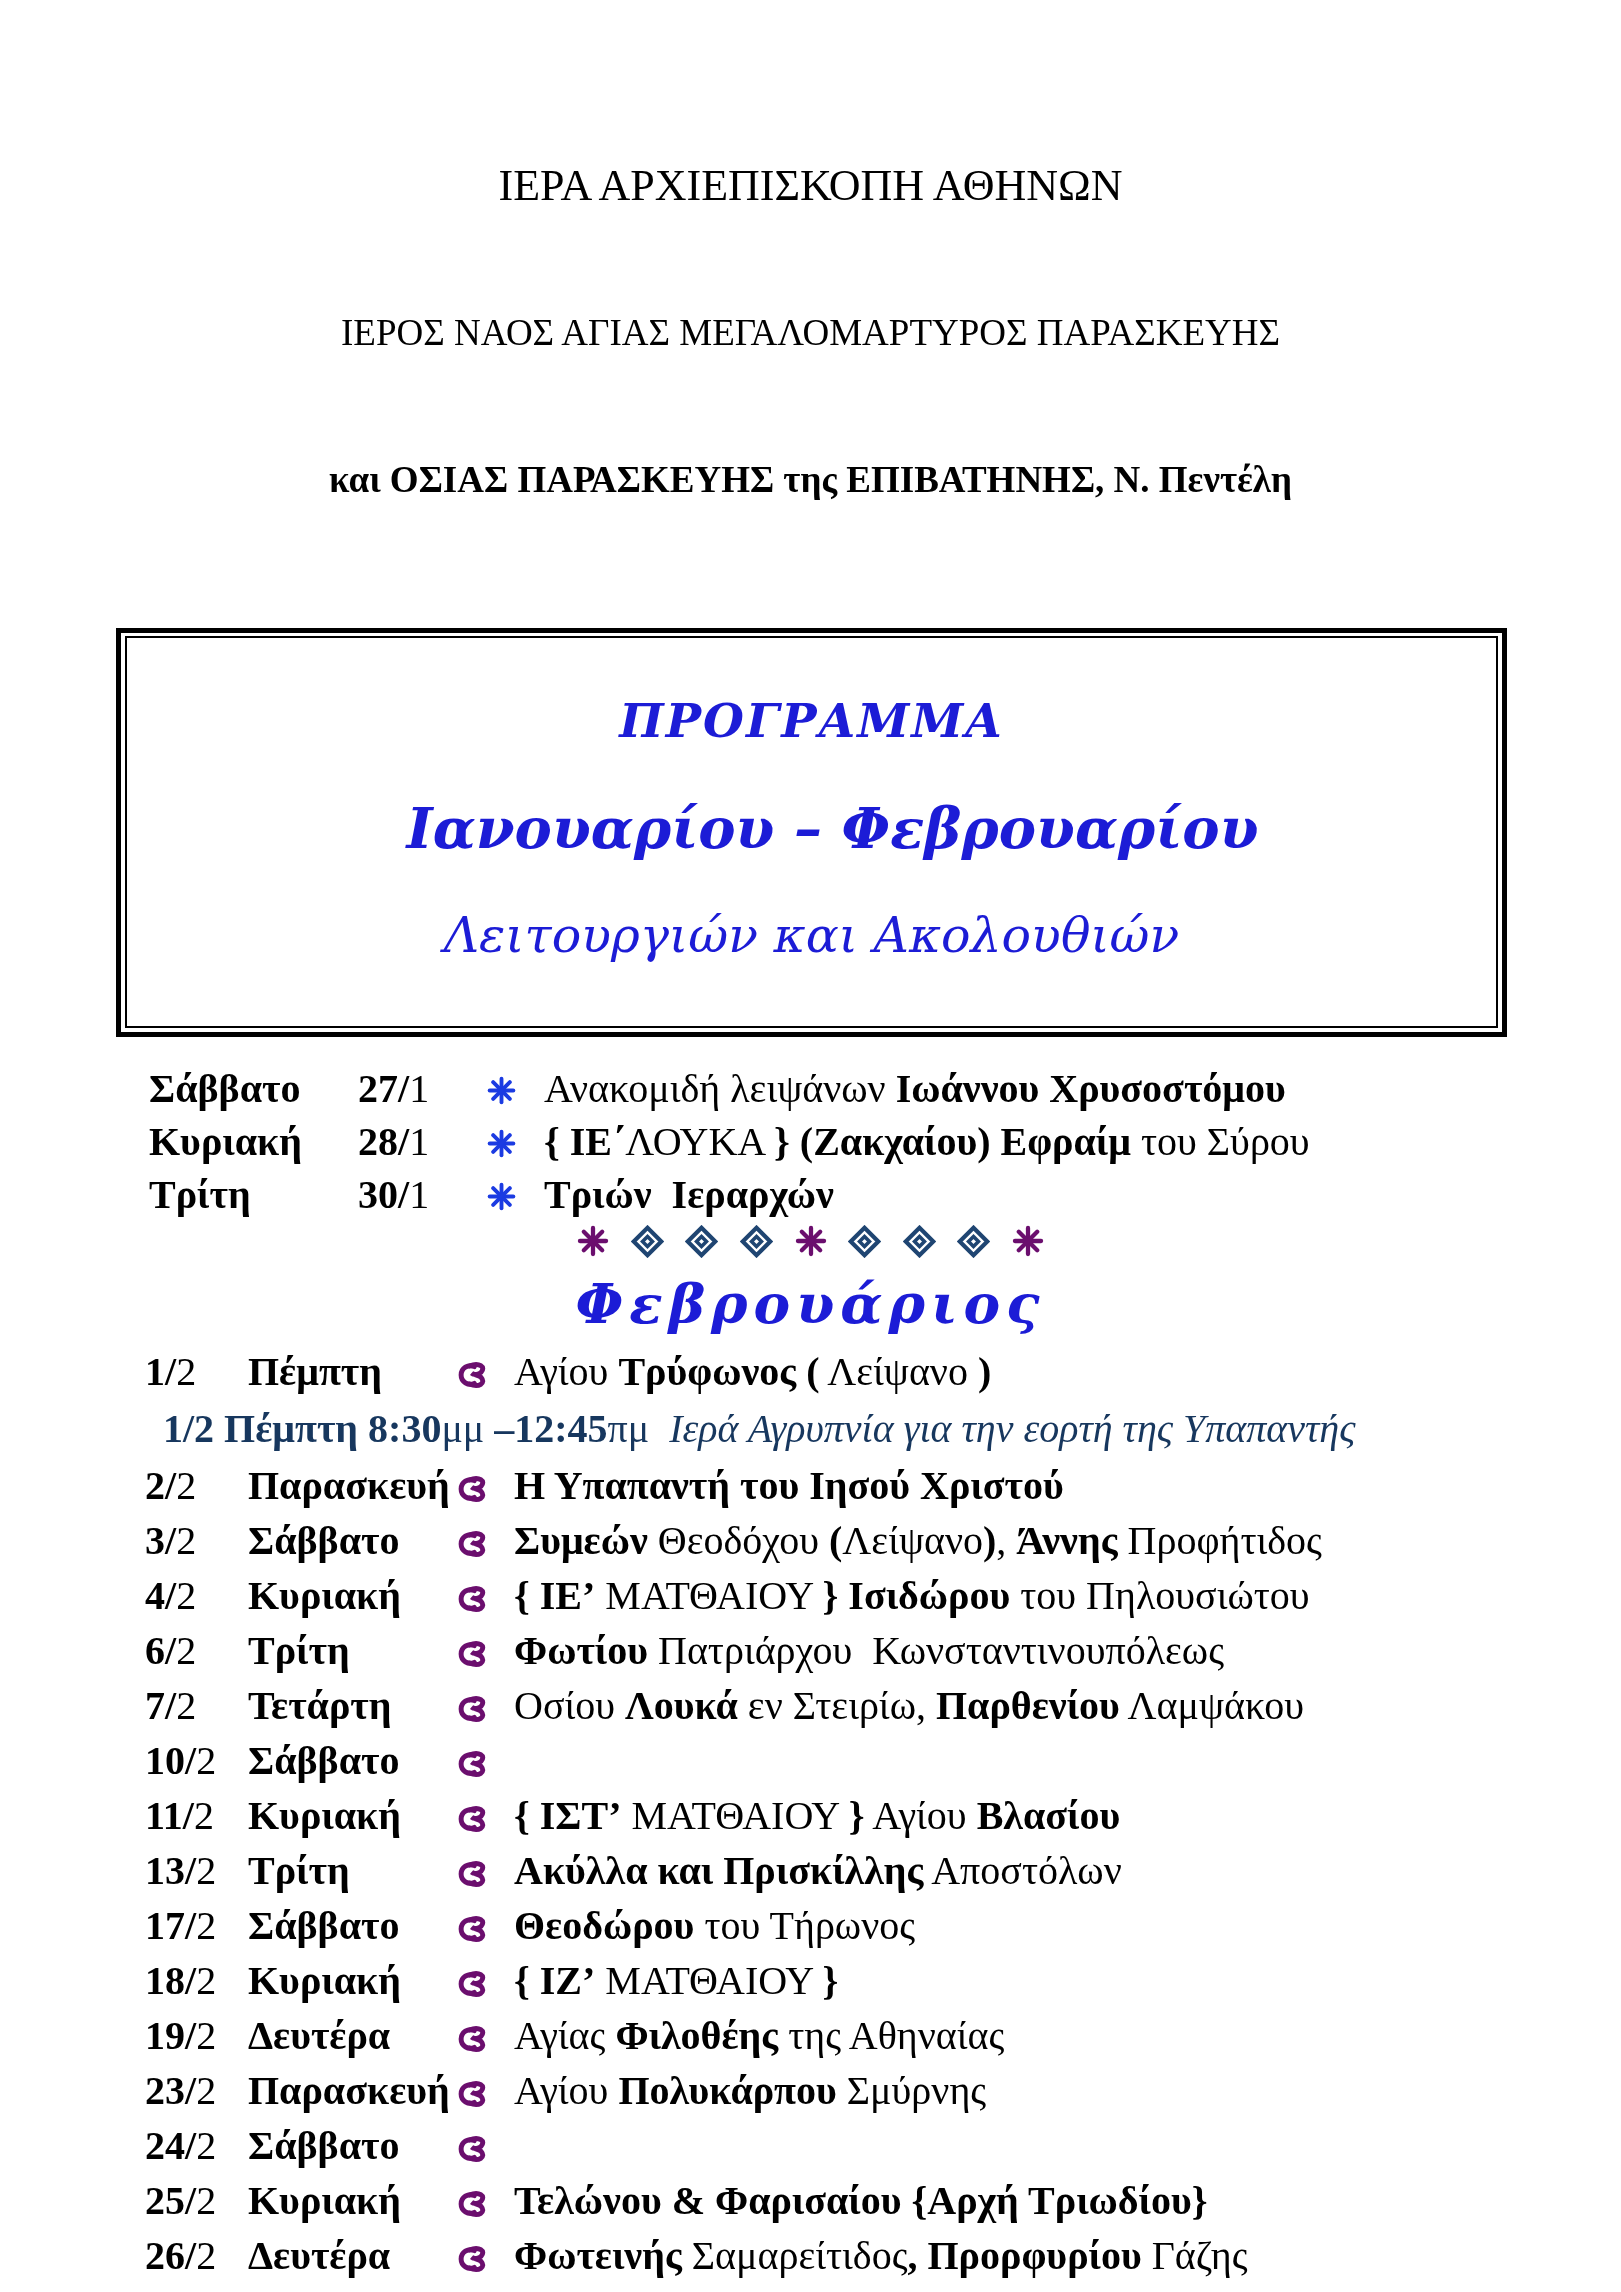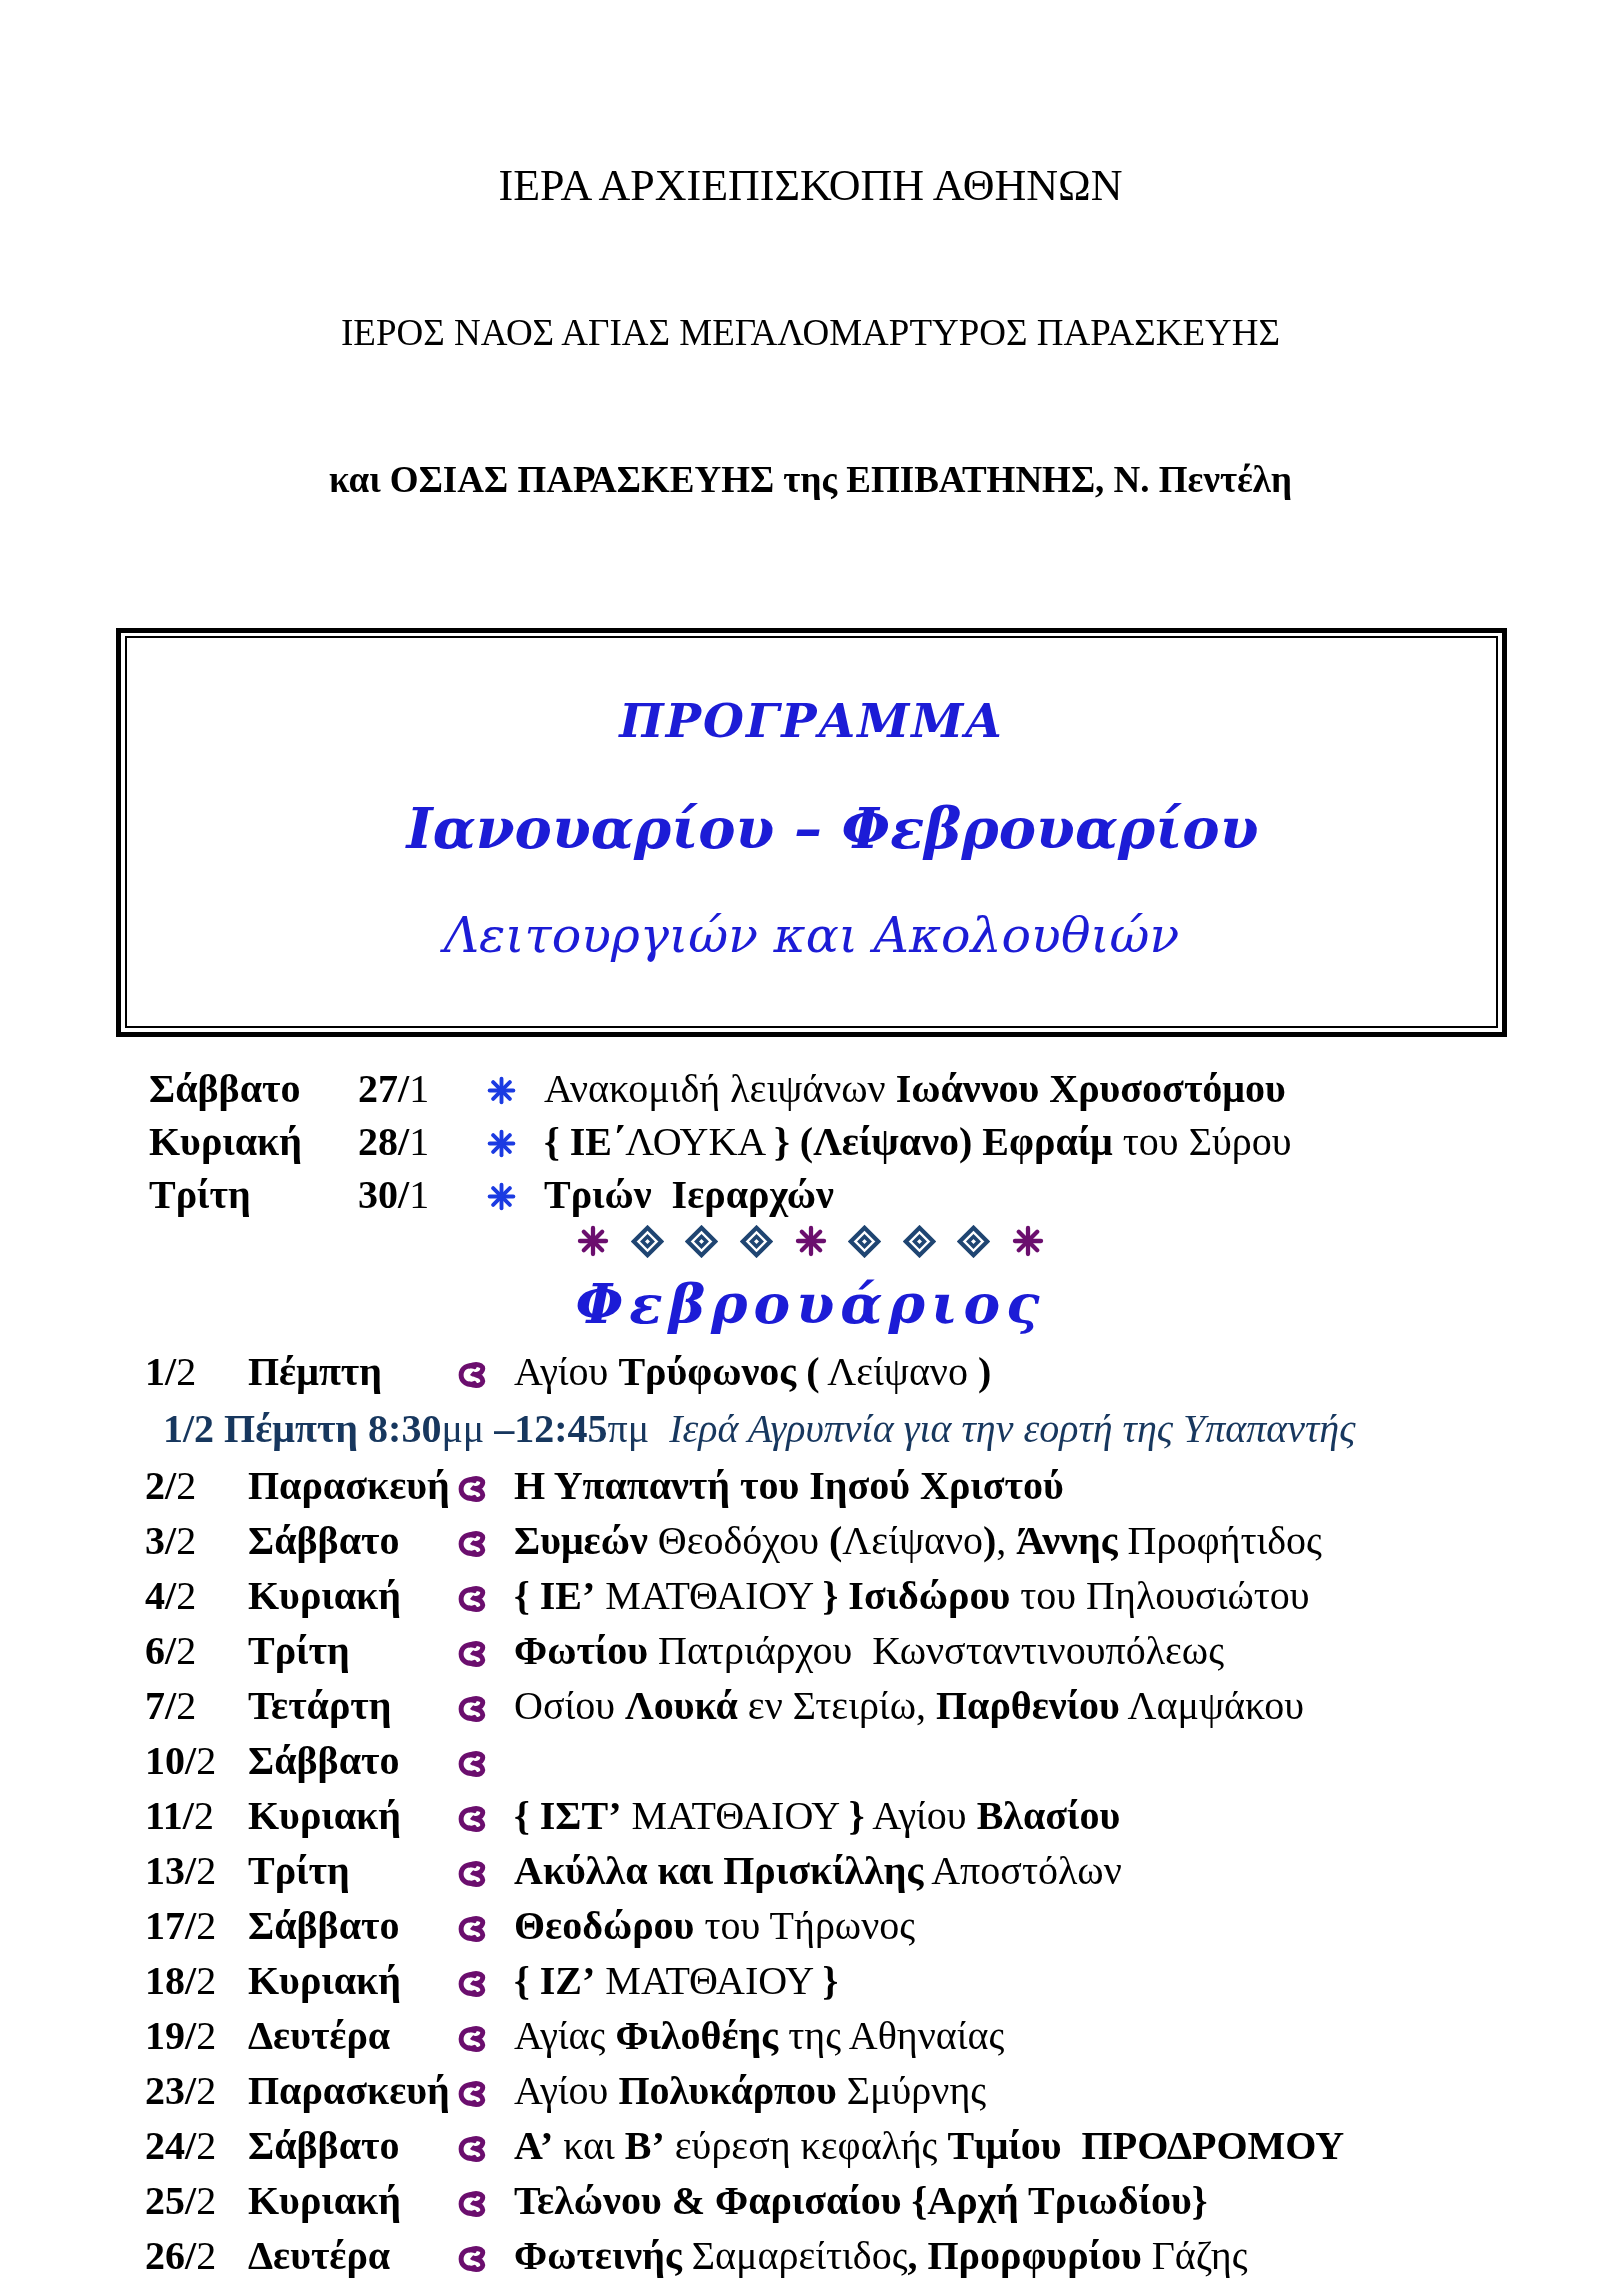--- a/index.html
+++ b/index.html
@@ -90,21 +90,21 @@
         <span class="day">Κυριακή</span>
         <span class="rdate"><b>28/</b>1</span>
         <span class="sym"><svg class="star" viewBox="0 0 24 24">
             <g stroke="currentColor" stroke-width="3.2" stroke-linecap="round">
               <line x1="12" y1="2.2" x2="12" y2="21.8"></line>
               <line x1="2.2" y1="12" x2="21.8" y2="12"></line>
               <line x1="5.1" y1="5.1" x2="18.9" y2="18.9"></line>
               <line x1="18.9" y1="5.1" x2="5.1" y2="18.9"></line>
             </g>
           </svg></span>
-        <span class="segs"><span class="s-b">{ ΙΕ΄</span><span class="s-n">ΛΟΥΚΑ </span><span class="s-b">} (Λείψανο) Εφραίμ</span><span class="s-n"> του Σύρου</span></span>
+        <span class="segs"><span class="s-b">{ ΙΕ΄</span><span class="s-n">ΛΟΥΚΑ </span><span class="s-b">} (Ζακχαίου) Εφραίμ</span><span class="s-n"> του Σύρου</span></span>
       </div>
       <div class="jrow">
         <span class="day">Τρίτη</span>
         <span class="rdate"><b>30/</b>1</span>
         <span class="sym"><svg class="star" viewBox="0 0 24 24">
             <g stroke="currentColor" stroke-width="3.2" stroke-linecap="round">
               <line x1="12" y1="2.2" x2="12" y2="21.8"></line>
               <line x1="2.2" y1="12" x2="21.8" y2="12"></line>
               <line x1="5.1" y1="5.1" x2="18.9" y2="18.9"></line>
               <line x1="18.9" y1="5.1" x2="5.1" y2="18.9"></line>
@@ -315,21 +315,20 @@
       </div>
       <div class="frow">
         <span class="rdate"><b>24/</b>2</span>
         <span class="day">Σάββατο</span>
         <span class="sym"><svg class="orn" viewBox="0 0 38 26">
             <g fill="none" stroke="currentColor" stroke-width="4.6" stroke-linecap="round">
               <path d="M22.5 5.2 A 8.6 8.6 0 1 0 22.5 20.8"></path>
               <path d="M18 4.6 C 27 1 33.5 5.5 28.8 10.6 C 26.6 12.9 22 12.9 20 11.2 C 22 12.9 26.6 13 28.8 15.2 C 33.5 20.5 27 25 18 21.4"></path>
             </g>
           </svg></span>
-        <span class="segs"><span class="s-b">Α’</span><span class="s-n"> και </span><span class="s-b">Β’</span><span class="s-n"> εύρεση κεφαλής </span><span class="s-b">Τιμίου  ΠΡΟΔΡΟΜΟΥ</span></span>
       </div>
       <div class="frow">
         <span class="rdate"><b>25/</b>2</span>
         <span class="day">Κυριακή</span>
         <span class="sym"><svg class="orn" viewBox="0 0 38 26">
             <g fill="none" stroke="currentColor" stroke-width="4.6" stroke-linecap="round">
               <path d="M22.5 5.2 A 8.6 8.6 0 1 0 22.5 20.8"></path>
               <path d="M18 4.6 C 27 1 33.5 5.5 28.8 10.6 C 26.6 12.9 22 12.9 20 11.2 C 22 12.9 26.6 13 28.8 15.2 C 33.5 20.5 27 25 18 21.4"></path>
             </g>
           </svg></span>

